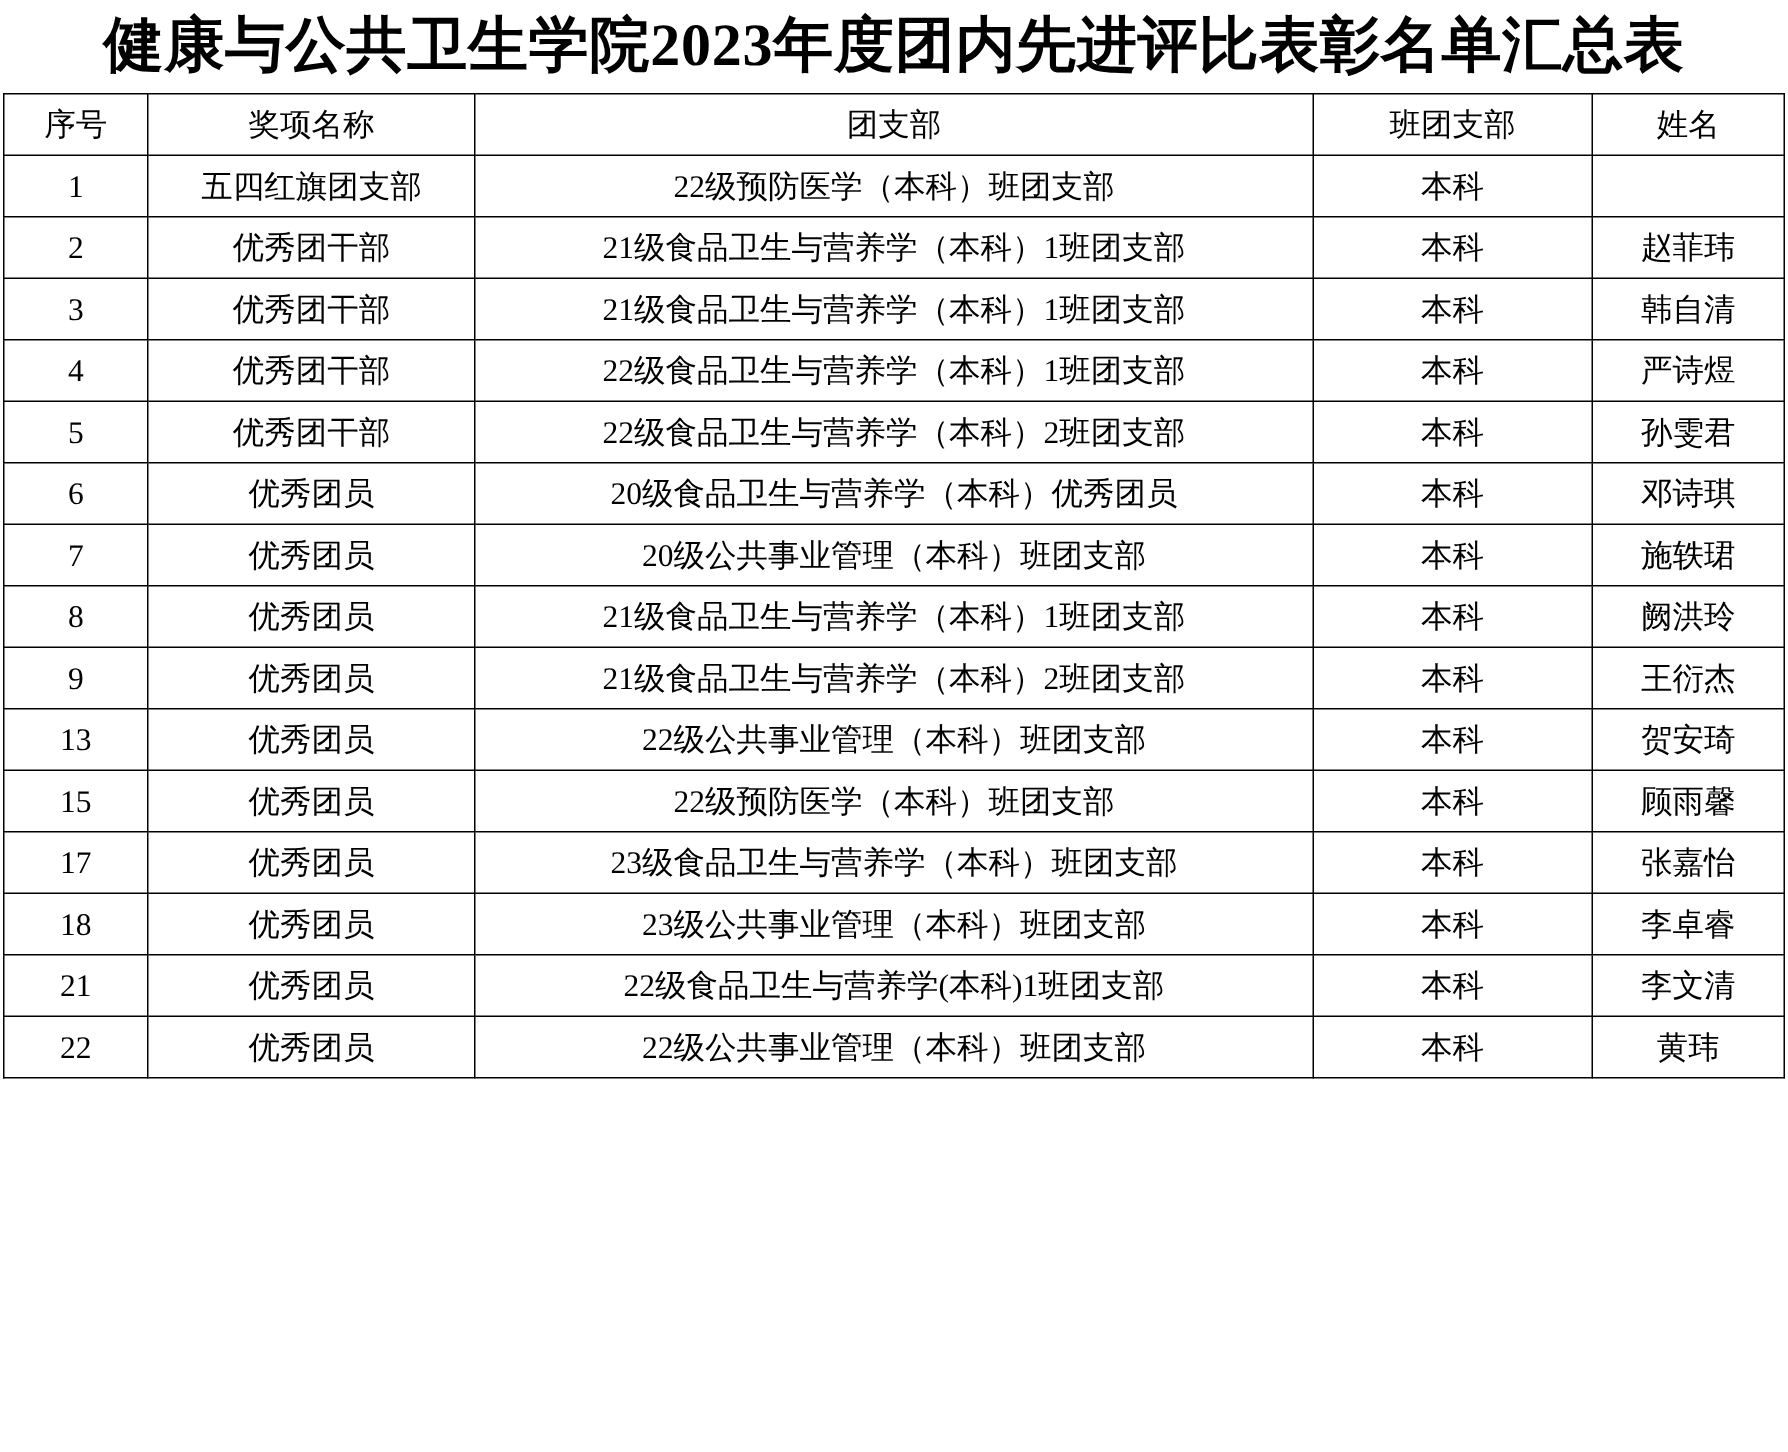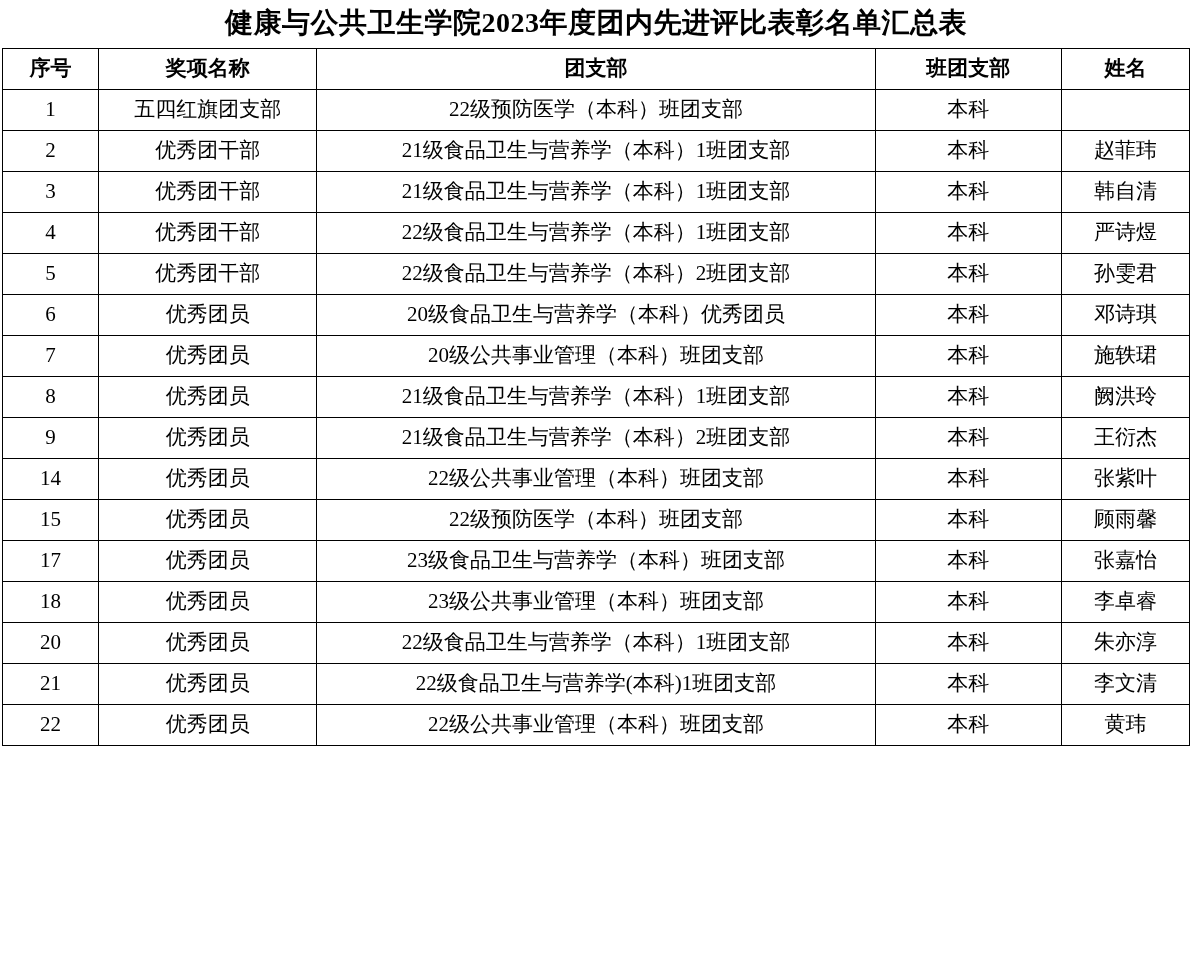--- a/index.html
+++ b/index.html
@@ -17,21 +17,21 @@
   .page {
     width: 1192px;
     height: 968px;
     box-sizing: border-box;
     padding: 0;
     display: flex;
     flex-direction: column;
     align-items: center;
   }
   .doc-title {
-    font-size: 28px;
+    font-size: 40px;
     font-weight: bold;
     letter-spacing: 0.5px;
     line-height: 1.2;
     margin: 6px 0 8px 0;
     text-align: center;
     white-space: nowrap;
   }
   table.award-table {
     border-collapse: collapse;
     width: 1188px;
@@ -44,21 +44,21 @@
     text-align: center;
     vertical-align: middle;
     font-size: 21px;
     line-height: 1.25;
     height: 38px;
     padding: 1px 2px;
     white-space: nowrap;
     overflow: hidden;
   }
   table.award-table th {
-    font-weight: bold;
+    font-weight: normal;
   }
   col.c-seq { width: 96px; }
   col.c-award { width: 218px; }
   col.c-branch { width: 558px; }
   col.c-type { width: 186px; }
   col.c-name { width: 128px; }
 </style>
 </head>
 <body>
 
@@ -141,25 +141,25 @@
           <td>阙洪玲</td>
         </tr>
         <tr>
           <td>9</td>
           <td>优秀团员</td>
           <td>21级食品卫生与营养学（本科）2班团支部</td>
           <td>本科</td>
           <td>王衍杰</td>
         </tr>
         <tr>
-          <td>14</td>
+          <td>13</td>
           <td>优秀团员</td>
           <td>22级公共事业管理（本科）班团支部</td>
           <td>本科</td>
-          <td>张紫叶</td>
+          <td>贺安琦</td>
         </tr>
         <tr>
           <td>15</td>
           <td>优秀团员</td>
           <td>22级预防医学（本科）班团支部</td>
           <td>本科</td>
           <td>顾雨馨</td>
         </tr>
         <tr>
           <td>17</td>
@@ -169,27 +169,20 @@
           <td>张嘉怡</td>
         </tr>
         <tr>
           <td>18</td>
           <td>优秀团员</td>
           <td>23级公共事业管理（本科）班团支部</td>
           <td>本科</td>
           <td>李卓睿</td>
         </tr>
         <tr>
-          <td>20</td>
-          <td>优秀团员</td>
-          <td>22级食品卫生与营养学（本科）1班团支部</td>
-          <td>本科</td>
-          <td>朱亦淳</td>
-        </tr>
-        <tr>
           <td>21</td>
           <td>优秀团员</td>
           <td>22级食品卫生与营养学(本科)1班团支部</td>
           <td>本科</td>
           <td>李文清</td>
         </tr>
         <tr>
           <td>22</td>
           <td>优秀团员</td>
           <td>22级公共事业管理（本科）班团支部</td>

